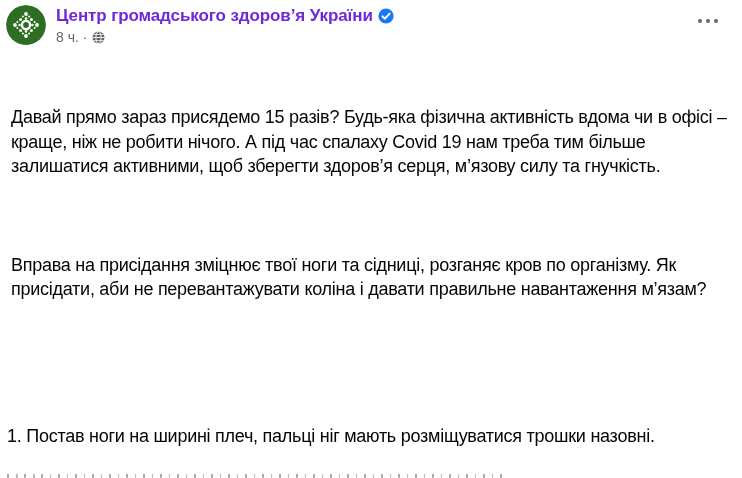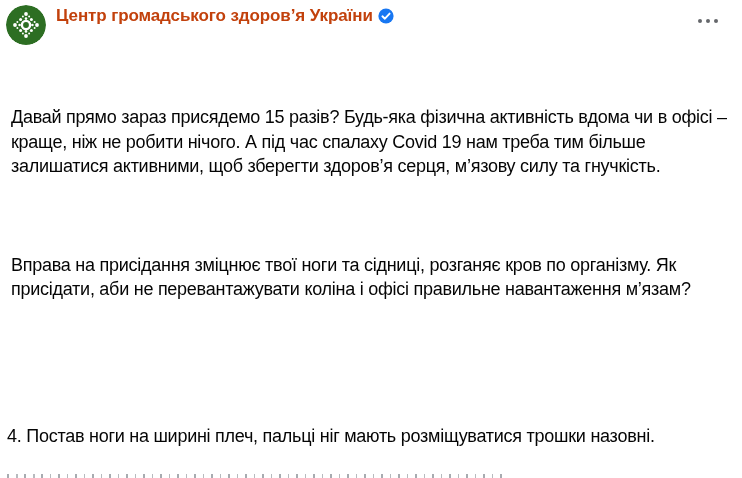--- a/index.html
+++ b/index.html
@@ -41,21 +41,21 @@
     min-width: 0;
   }
   .name-row {
     display: flex;
     align-items: center;
     line-height: 20px;
   }
   .page-name {
     font-size: 17px;
     font-weight: 700;
-    color: #c2410c;
+    color: #6d28d9;
     letter-spacing: -0.1px;
     cursor: pointer;
   }
   .verified {
     margin-left: 5px;
     display: inline-flex;
     align-items: center;
   }
   .meta-row {
     display: flex;
@@ -163,36 +163,49 @@
     <div class="header-text">
       <div class="name-row">
         <span class="page-name">Центр громадського здоров’я України</span>
         <span class="verified">
           <svg width="16" height="16" viewBox="0 0 16 16">
             <circle cx="8" cy="8" r="7.6" fill="#1877f2"></circle>
             <path d="M4.4 8.3 L6.9 10.7 L11.6 5.6" fill="none" stroke="#ffffff" stroke-width="1.9" stroke-linecap="round" stroke-linejoin="round"></path>
           </svg>
         </span>
       </div>
+      <div class="meta-row">
+        <span>8 ч.</span>
+        <span class="meta-sep">·</span>
+        <span class="globe">
+          <svg width="13" height="13" viewBox="0 0 13 13">
+            <circle cx="6.5" cy="6.5" r="6" fill="#65676b"></circle>
+            <ellipse cx="6.5" cy="6.5" rx="2.6" ry="6" fill="none" stroke="#ffffff" stroke-width="0.9"></ellipse>
+            <line x1="0.5" y1="6.5" x2="12.5" y2="6.5" stroke="#ffffff" stroke-width="0.9"></line>
+            <line x1="1.3" y1="3.4" x2="11.7" y2="3.4" stroke="#ffffff" stroke-width="0.8"></line>
+            <line x1="1.3" y1="9.6" x2="11.7" y2="9.6" stroke="#ffffff" stroke-width="0.8"></line>
+          </svg>
+        </span>
+      </div>
     </div>
 
     <div class="more-btn">
       <span class="more-dot"></span>
       <span class="more-dot"></span>
       <span class="more-dot"></span>
     </div>
   </div>
 
   <div class="post-body">
     <div class="para">Давай прямо зараз присядемо 15 разів? Будь-яка фізична активність вдома чи в офісі – краще, ніж не робити нічого. А під час спалаху Covid 19 нам треба тим більше залишатися активними, щоб зберегти здоров’я серця, м’язову силу та гнучкість.</div>
 
-    <div class="para">Вправа на присідання зміцнює твої ноги та сідниці, розганяє кров по організму. Як присідати, аби не перевантажувати коліна і офісі правильне навантаження м’язам?</div>
+    <div class="para">Вправа на присідання зміцнює твої ноги та сідниці, розганяє кров по організму. Як присідати, аби не перевантажувати коліна і давати правильне навантаження м’язам?</div>
 
     <div class="steps">
-      <div class="step">4. Постав ноги на ширині плеч, пальці ніг мають розміщуватися трошки назовні.</div>
+      <div class="step">1. Постав ноги на ширині плеч, пальці ніг мають розміщуватися трошки назовні.</div>
       
       
       
       
     </div>
 
     
 
     
 

